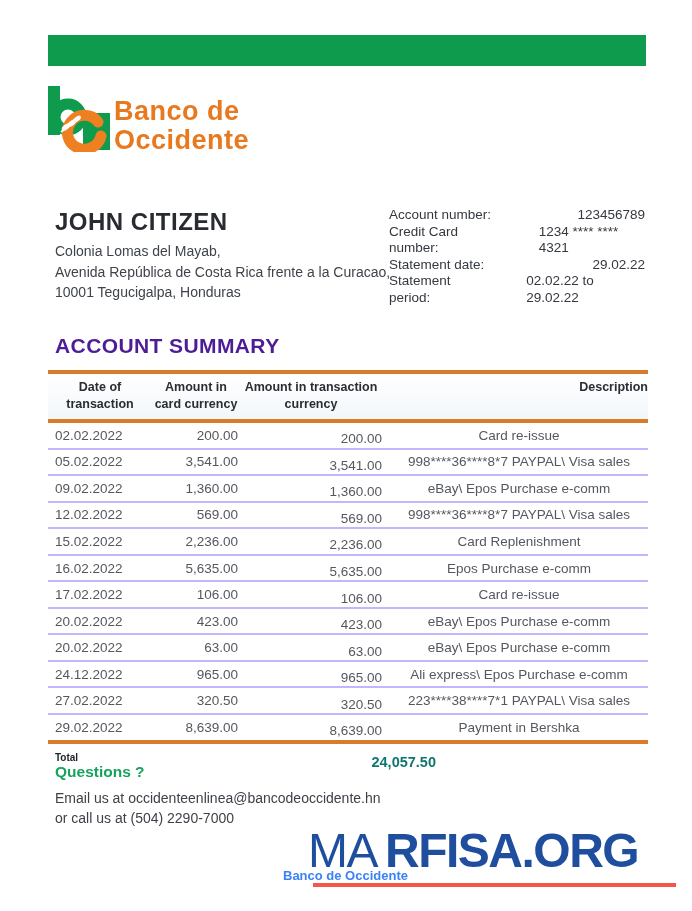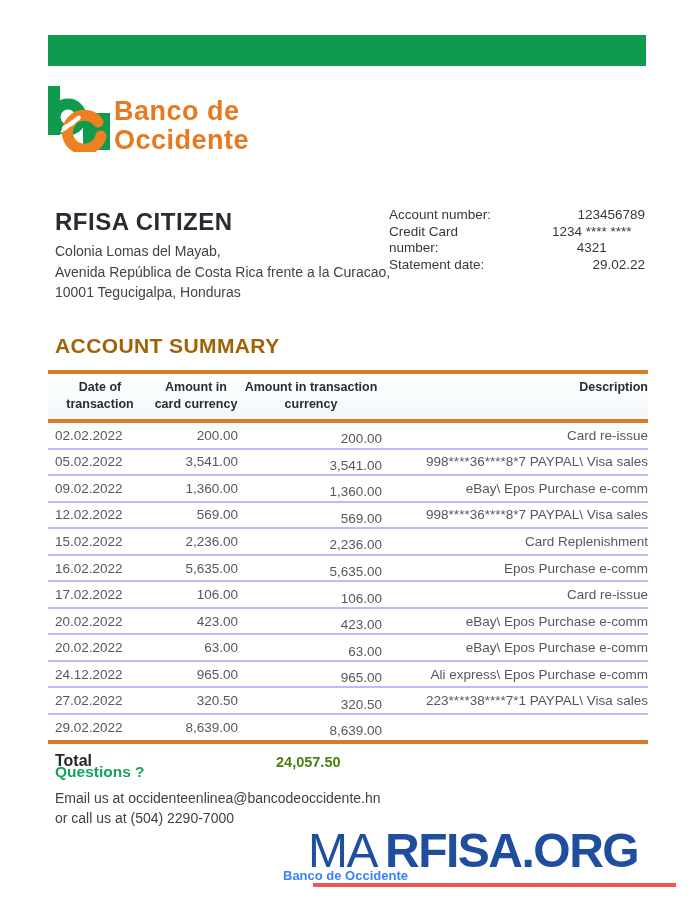--- a/index.html
+++ b/index.html
@@ -15,41 +15,41 @@
     position:absolute;left:114px;top:97px;color:#e8791f;font-weight:700;
     font-size:27px;line-height:29px;letter-spacing:0.5px;
   }
   
   .customer-name{position:absolute;left:55px;top:208px;font-size:24px;font-weight:700;color:#282b31;letter-spacing:0.5px;}
   .customer-address{position:absolute;left:55px;top:241px;font-size:14px;color:#3f444b;line-height:20.5px;white-space:nowrap;}
   
   .stmt{position:absolute;left:389px;top:207px;width:256px;}
   .stmt-title{font-size:22px;font-weight:700;color:#282b31;letter-spacing:0.3px;margin-bottom:7px;}
   .stmt-row{display:flex;justify-content:space-between;font-size:13.5px;color:#34383f;line-height:16.5px;gap:35px;}
-  .stmt-row .val{text-align:center;}
-  
-  .summary-title{position:absolute;left:55px;top:334px;font-size:21px;font-weight:700;color:#a16207;letter-spacing:0.4px;}
+  .stmt-row .val{text-align:left;}
+  
+  .summary-title{position:absolute;left:55px;top:334px;font-size:21px;font-weight:700;color:#4c1d95;letter-spacing:0.4px;}
   .table{position:absolute;left:48px;top:370px;width:600px;}
   .bar{height:4px;background:#d87c2b;}
   .thead{display:flex;align-items:flex-start;padding:5px 0 6px 0;background:linear-gradient(#ffffff,#f2f7fa);}
   .th{font-size:12.5px;font-weight:700;color:#2a2d33;line-height:17px;text-align:center;white-space:nowrap;}
   .th.c1{width:104px;}
   .th.c2{width:88px;}
   .th.c3{width:142px;}
   .th.c4{margin-left:8px;flex:1;text-align:right;}
   .trow{display:flex;align-items:center;height:24.55px;border-bottom:2px solid #c4b5fd;font-size:13.5px;color:#54585e;}
   .trow:last-child{border-bottom:none;}
   .td{white-space:nowrap;}
   .td.c1{width:104px;padding-left:7px;box-sizing:border-box;}
   .td.c2{width:88px;text-align:right;padding-right:2px;box-sizing:border-box;}
   .td.c3{width:142px;text-align:right;position:relative;top:3.5px;}
-  .td.c4{margin-left:8px;flex:1;text-align:right;}
+  .td.c4{margin-left:8px;flex:1;text-align:center;}
   .total-row{position:relative;height:32px;}
-  .total-label{position:absolute;left:7px;top:8px;font-size:16px;font-weight:700;color:#22252a;}
-  .total-value{position:absolute;left:228px;top:10px;width:160px;text-align:left;font-size:14.5px;font-weight:700;color:#4d7c0f;}
+  .total-label{position:absolute;left:7px;top:8px;font-size:10px;font-weight:700;color:#22252a;}
+  .total-value{position:absolute;left:228px;top:10px;width:160px;text-align:right;font-size:14.5px;font-weight:700;color:#0f766e;}
   
   .questions{position:absolute;left:55px;top:763px;}
   .q-title{color:#16a35c;font-weight:700;font-size:15.5px;margin-bottom:7px;}
   .q-line{font-size:14px;color:#3d4248;line-height:20px;}
   
   .watermark{
     position:absolute;left:308px;top:827px;font-size:48px;line-height:1;
     color:#1f4e9f;letter-spacing:-1.5px;white-space:nowrap;
   }
   .watermark .light{font-weight:400;}
@@ -76,21 +76,21 @@
         <ellipse cx="24" cy="37" rx="4.5" ry="2" transform="rotate(-38 24 37)"></ellipse>
         <ellipse cx="29" cy="33" rx="4" ry="1.8" transform="rotate(-38 29 33)"></ellipse>
       </g>
     </svg>
   </div>
   <div class="logo-text">
     <div>Banco de</div>
     <div>Occidente</div>
   </div>
 
-  <div class="customer-name">RFISA CITIZEN</div>
+  <div class="customer-name">JOHN CITIZEN</div>
   <div class="customer-address">
   <div>Colonia Lomas del Mayab,</div>
 
   <div>Avenida República de Costa Rica frente a la Curacao,</div>
 
   <div>10001 Tegucigalpa, Honduras</div>
 </div>
 
   <div class="stmt">
     <div>
@@ -102,20 +102,24 @@
   <div class="stmt-row">
     <span class="lbl">Credit Card number:</span>
     <span class="val">1234 **** **** 4321</span>
   </div>
 
   <div class="stmt-row">
     <span class="lbl">Statement date:</span>
     <span class="val">29.02.22</span>
   </div>
 
+  <div class="stmt-row">
+    <span class="lbl">Statement period:</span>
+    <span class="val">02.02.22 to 29.02.22</span>
+  </div>
 </div>
   </div>
 
   <div class="summary-title">ACCOUNT SUMMARY</div>
 
   <div class="table">
     <div class="bar"></div>
     <div class="thead">
       <div class="th c1">
         <div>Date of</div>
@@ -209,20 +213,21 @@
     <span class="td c1">27.02.2022</span>
     <span class="td c2">320.50</span>
     <span class="td c3">320.50</span>
     <span class="td c4">223****38****7*1 PAYPAL\ Visa sales</span>
   </div>
 
   <div class="trow">
     <span class="td c1">29.02.2022</span>
     <span class="td c2">8,639.00</span>
     <span class="td c3">8,639.00</span>
+    <span class="td c4">Payment in Bershka</span>
   </div>
 </div>
     <div class="bar"></div>
     <div class="total-row">
       <span class="total-label">Total</span>
       <span class="total-value">24,057.50</span>
     </div>
   </div>
 
   <div class="questions">

